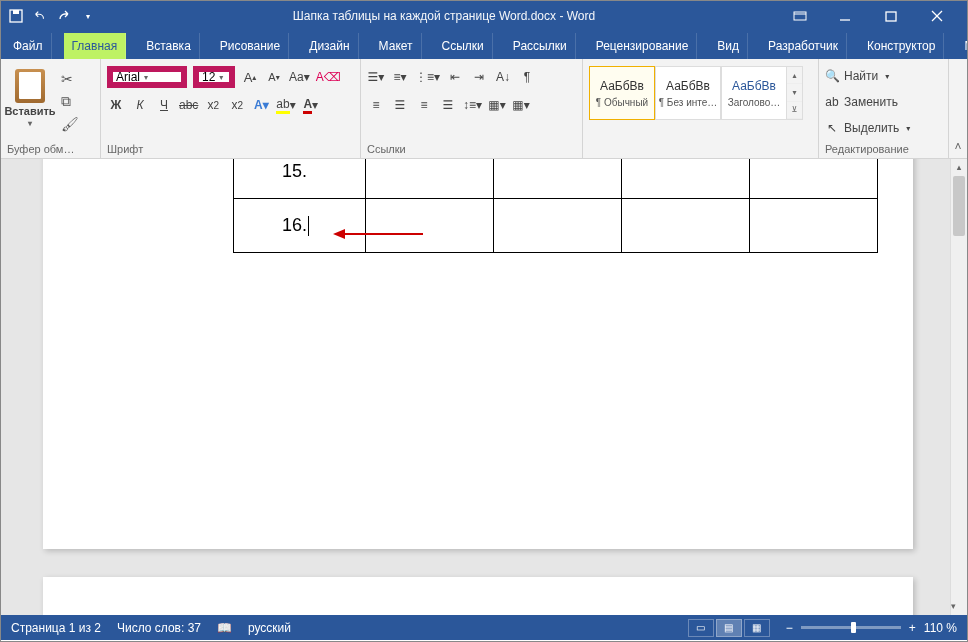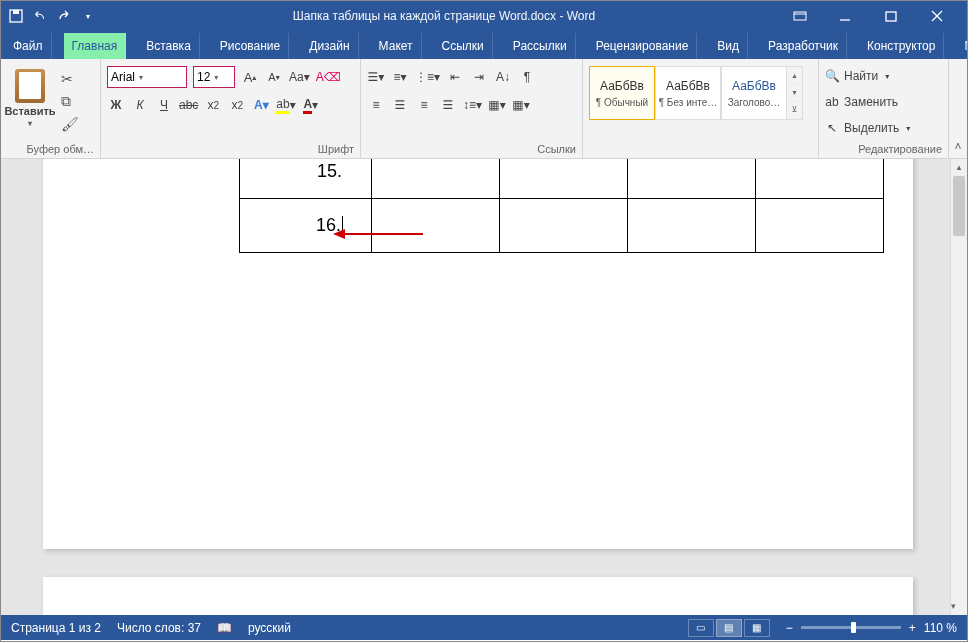--- a/index.html
+++ b/index.html
@@ -9,34 +9,34 @@
 .titlebar { height: 30px; background: #2b579a; color: #fff; display: flex; align-items: center; padding: 0 8px; }
 .titlebar .qat { display: flex; gap: 10px; align-items: center; }
 .titlebar .qat .ic { width: 14px; height: 14px; display: inline-flex; align-items: center; justify-content: center; }
 .titlebar .title { flex: 1; text-align: center; font-size: 12px; opacity: 0.95; }
 .titlebar .winctrl { display: flex; gap: 18px; align-items: center; }
 .titlebar .winctrl .ic { width: 28px; text-align: center; }
 
 
 .tabs { height: 28px; background: #2b579a; display: flex; align-items: flex-end; padding-left: 4px; color: #fff; gap: 12px; }
 .tabs .tab { padding: 6px 8px; font-size: 12px; cursor: pointer; border-right: 1px solid rgba(255,255,255,0.15); }
-.tabs .tab.active { background: #86efac; color: #2b579a; }
+.tabs .tab.active { background: #bef264; color: #2b579a; }
 .tabs .help { margin-left: 4px; display: flex; align-items: center; gap: 4px; padding: 6px 6px; }
 .tabs .spacer2 { flex: 1; }
 .tabs .rbtn { width: 28px; text-align:center; padding: 6px 0; }
 
 
 .ribbon { height: 100px; background: #f3f3f3; border-bottom: 1px solid #d4d4d4; display: flex; }
 .group { border-right: 1px solid #d4d4d4; padding: 2px 6px 0 6px; display: flex; flex-direction: column; justify-content: space-between; }
 .group .rows { display: flex; flex-direction: column; gap: 4px; padding-top: 4px; }
 .group .row { display: flex; align-items: center; gap: 6px; height: 24px; }
-.group .glabel { text-align: right; font-size: 11px; color: #666; padding: 2px 0 3px 0; position: relative; }
+.group .glabel { text-align: left; font-size: 11px; color: #666; padding: 2px 0 3px 0; position: relative; }
 
 .btn { min-width: 18px; height: 20px; display: inline-flex; align-items: center; justify-content: center; color: #444; }
-.combo { height: 22px; border: 1px solid #be185d; background: #fff; display: inline-flex; align-items: center; padding: 0 3px; font-size: 12px; }
+.combo { height: 22px; border: 6px solid #be185d; background: #fff; display: inline-flex; align-items: center; padding: 0 3px; font-size: 12px; }
 .combo .dd { margin-left: 4px; font-size: 8px; color: #666; }
 
 .clipboard-big { width: 46px; display:flex; flex-direction:column; align-items:center; gap:2px;font-weight:bold; }
 .clipboard-big .cic { width: 30px; height: 34px; background: linear-gradient(#c89050,#a06a30); border-radius: 3px; position: relative; margin-top:4px;}
 .clipboard-big .cic::after{content:"";position:absolute;top:3px;left:4px;right:4px;bottom:4px;background:#fff;border-radius:1px;}
 .clipboard-big .clab { font-size: 11px; color:#444; }
 .clipside { display:flex; flex-direction:column; gap:6px; margin-left:4px; margin-top:6px;}
 .clipside .ic { font-size:14px; color:#555;}
 
 .styles-gallery { display:flex; gap:0; }
@@ -279,21 +279,21 @@
           <span style="font-size:8px;margin-left:2px;">▾</span>
         </div>
     </div>
     <div class="glabel">Редактирование</div>
   </div>
   <div style="width:18px;background:#f3f3f3;display:flex;align-items:flex-end;justify-content:center;padding-bottom:4px;color:#666;">˄</div>
 </div>
 
 <div class="doc-area">
   <div class="page page1">
-    <table class="wtable" style="left:196px; top:-5px;text-align:center;">
+    <table class="wtable" style="left:190px; top:-5px;">
       <tbody>
           <tr>
             <td class="c1"><span>15.</span></td>
             <td class="c2"></td>
             <td class="c3"></td>
             <td class="c4"></td>
             <td class="c5"></td>
           </tr>
       <tr>
             <td class="c1"><span>16.</span><span class="cursor"></span></td>

